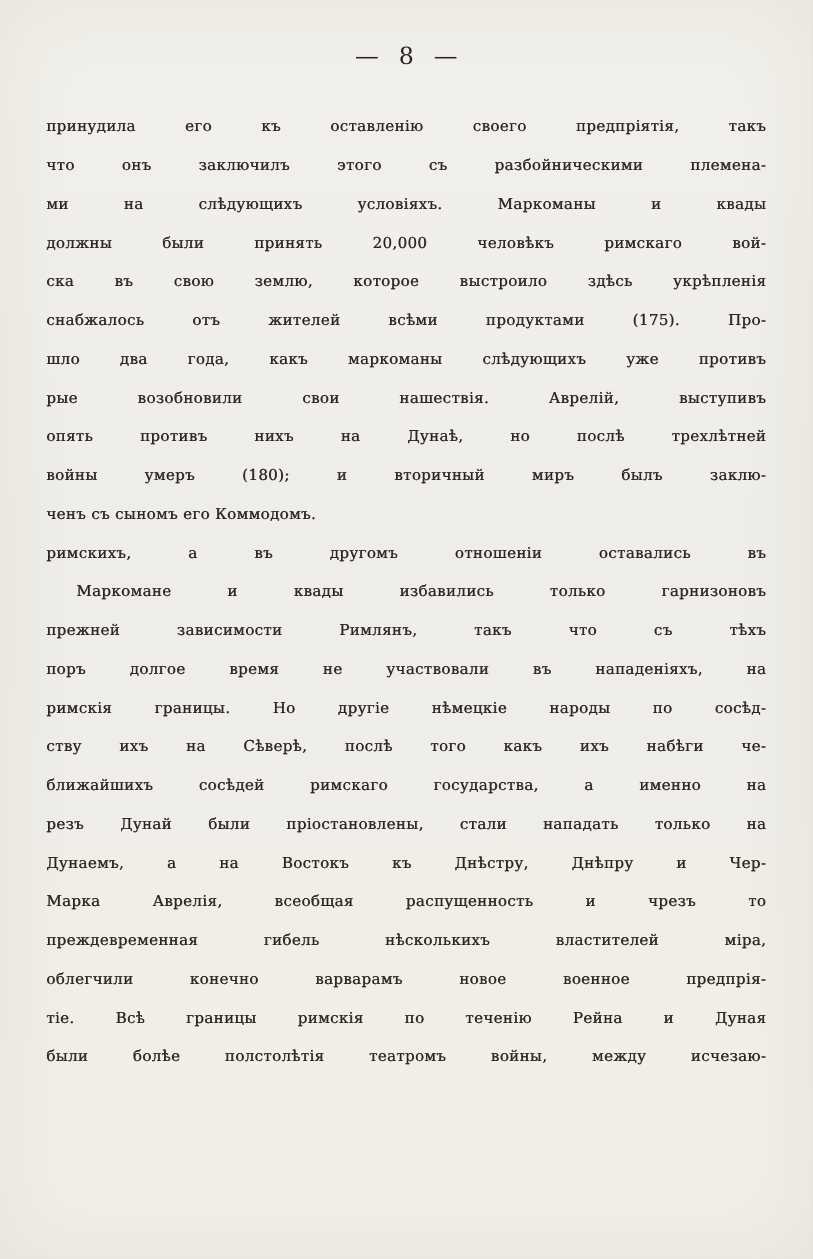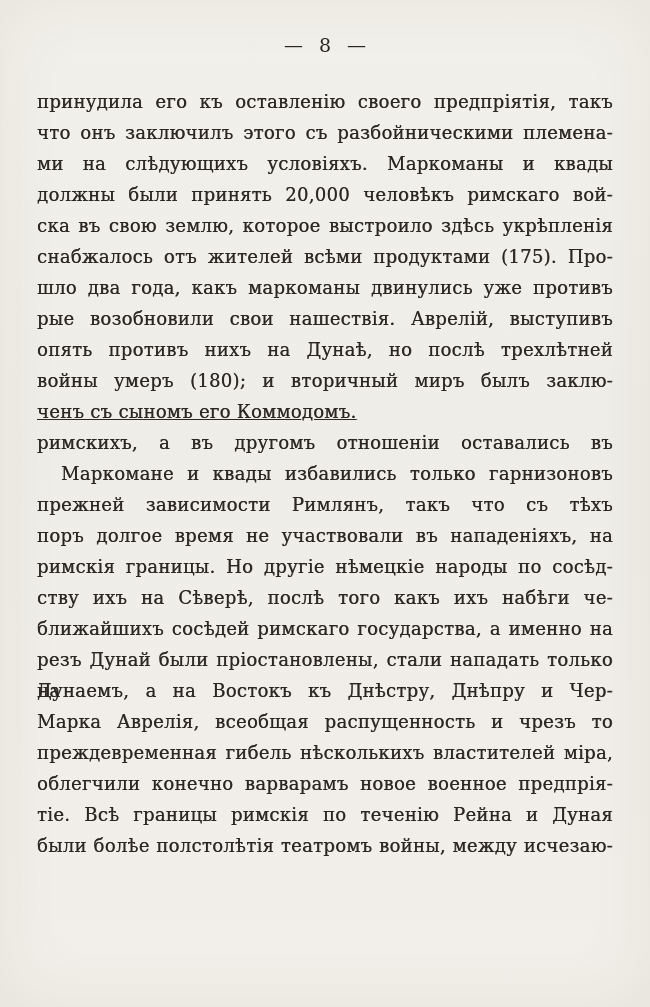--- a/index.html
+++ b/index.html
@@ -33,59 +33,58 @@
   }
   .page-num {
     display: inline-block;
     margin: 0 16px;
   }
   .body-text {
     position: absolute;
     top: 86px;
     left: 37px;
     width: 576px;
-    font-size: 18px;
+    font-size: 12px;
     line-height: 31px;
     letter-spacing: 0.3px;
     font-weight: 500;
     text-shadow: 0.35px 0 0 rgba(43, 38, 34, 0.75);
   }
   .paragraph {
     margin: 0;
   }
   .line {
     text-align: justify;
     text-align-last: justify;
     height: 31px;
     overflow: visible;
   }
   .line.indent {
     text-indent: 24px;
   }
   .line.last-left {
     text-align-last: left;
-    text-decoration: underline;
   }
 </style>
 </head>
 <body>
 
 <div class="page">
   <div class="page-header">
     <span>—</span><span class="page-num">8</span><span>—</span>
   </div>
   <div class="body-text" id="page-body">
       <div class="paragraph">
         <div class="line">принудила его къ оставленію своего предпріятія, такъ</div>
         <div class="line">что онъ заключилъ этого съ разбойническими племена-</div>
         <div class="line">ми на слѣдующихъ условіяхъ. Маркоманы и квады</div>
         <div class="line">должны были принять 20,000 человѣкъ римскаго вой-</div>
         <div class="line">ска въ свою землю, которое выстроило здѣсь укрѣпленія</div>
         <div class="line">снабжалось отъ жителей всѣми продуктами (175). Про-</div>
-        <div class="line">шло два года, какъ маркоманы двинулись уже противъ</div>
+        <div class="line">шло два года, какъ маркоманы слѣдующихъ уже противъ</div>
         <div class="line">рые возобновили свои нашествія. Аврелій, выступивъ</div>
         <div class="line">опять противъ нихъ на Дунаѣ, но послѣ трехлѣтней</div>
         <div class="line">войны умеръ (180); и вторичный миръ былъ заклю-</div>
         <div class="line last-left">ченъ съ сыномъ его Коммодомъ.</div>
       </div>
       <div class="paragraph">
         <div class="line">римскихъ, а въ другомъ отношеніи оставались въ</div>
         <div class="line indent">Маркомане и квады избавились только гарнизоновъ</div>
         <div class="line">прежней зависимости Римлянъ, такъ что съ тѣхъ</div>
         <div class="line">поръ долгое время не участвовали въ нападеніяхъ, на</div>

